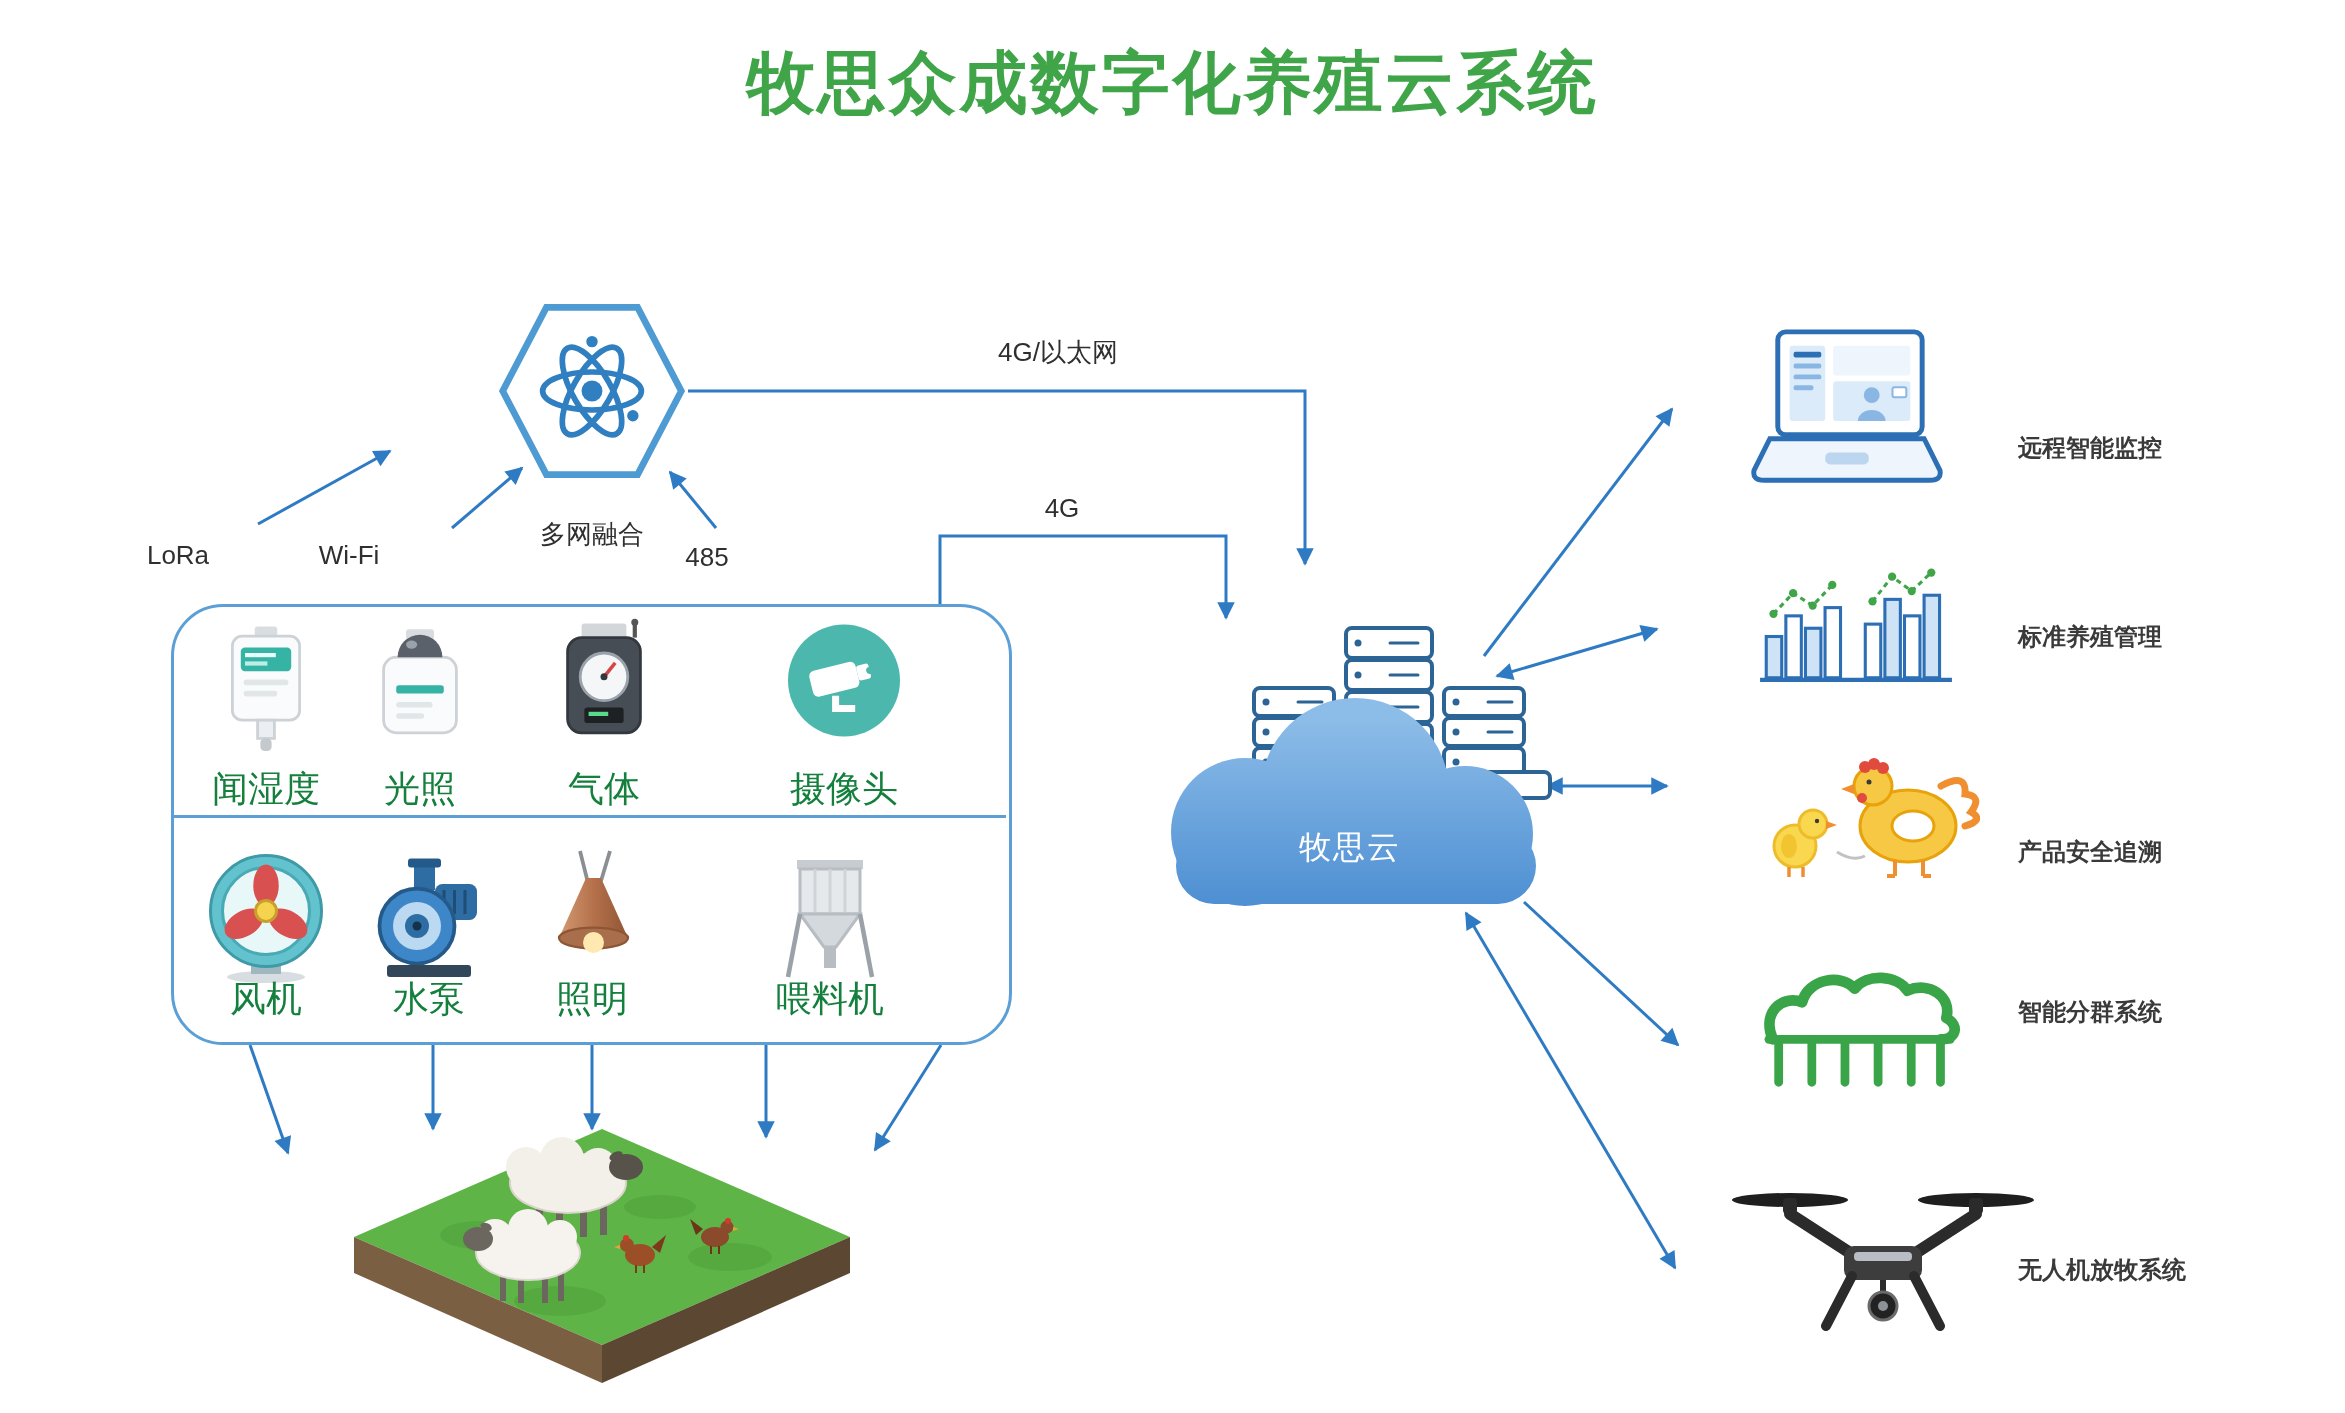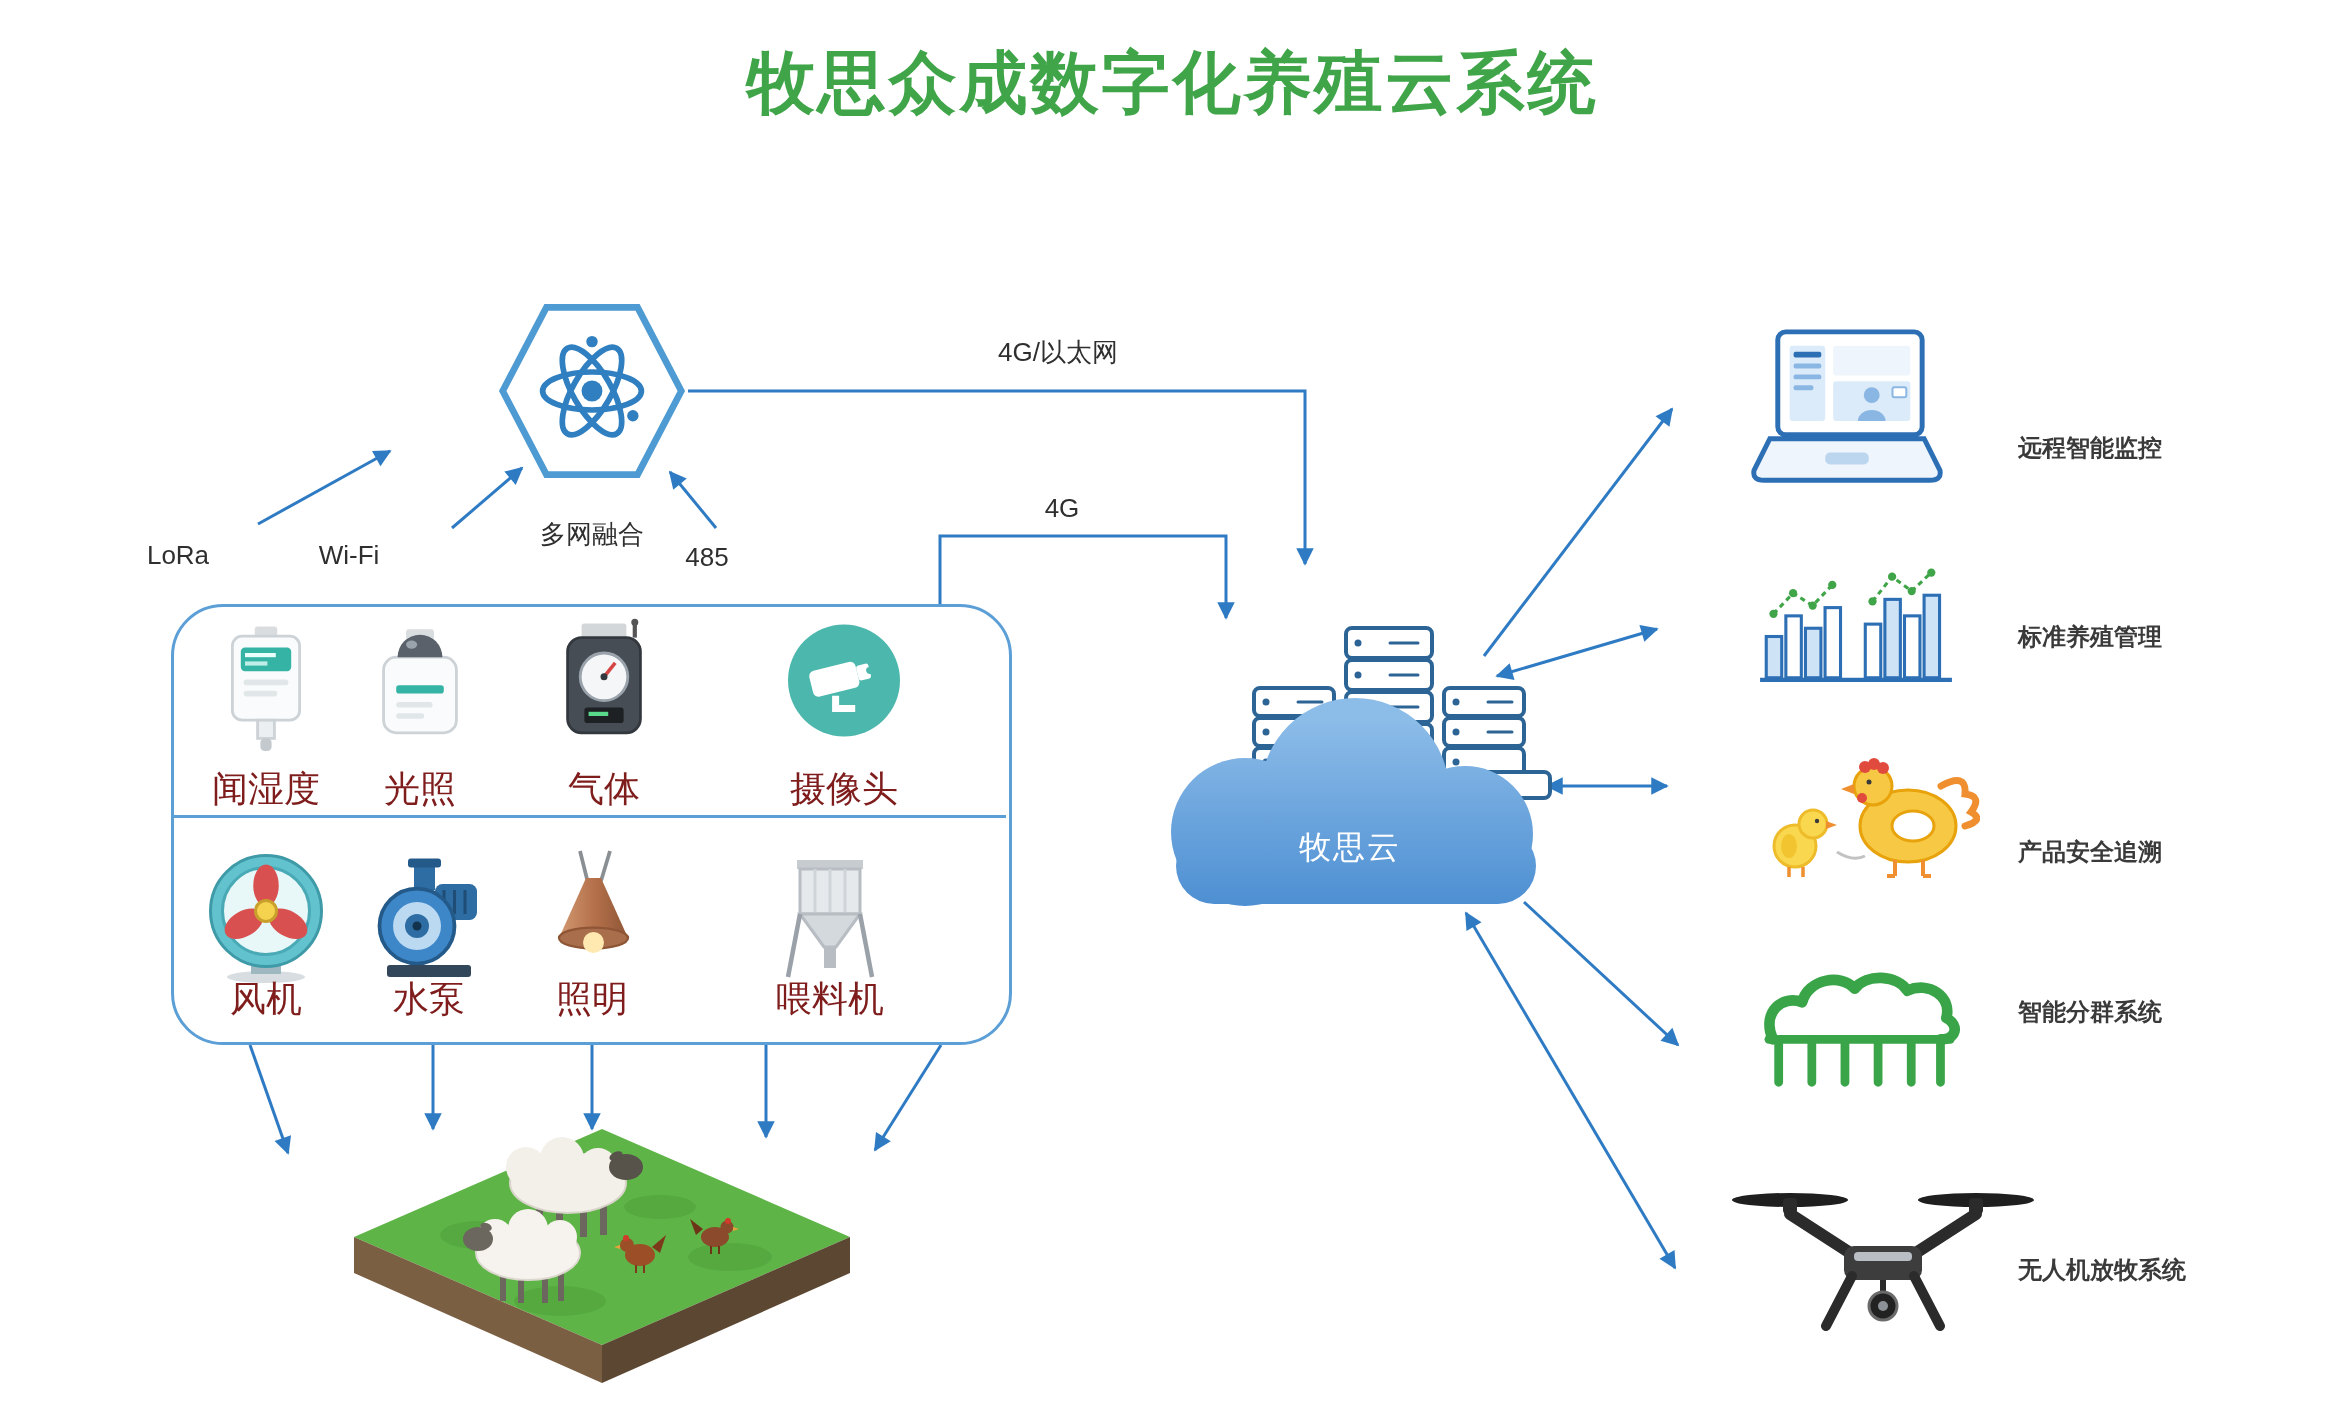--- a/index.html
+++ b/index.html
@@ -16,21 +16,21 @@
   .page-subtitle{
     position:absolute;left:0;right:0;top:110px;text-align:center;
     font-size:38px;color:#3fa548;letter-spacing:3px;z-index:3;
   }
   .clabel{
     position:absolute;transform:translate(-50%,-50%);white-space:nowrap;
     color:#2f2f2f;font-size:26px;font-weight:500;z-index:4;
   }
   .dev-label{
     position:absolute;transform:translate(-50%,-50%);white-space:nowrap;
-    color:#7f1d1d;font-size:36px;z-index:4;
+    color:#15803d;font-size:36px;z-index:4;
   }
   .feat-label{
     position:absolute;transform:translate(0,-50%);white-space:nowrap;
     color:#3a3a3a;font-size:24px;font-weight:700;z-index:4;
   }
   .gateway-box{
     position:absolute;left:171px;top:604px;width:835px;height:435px;
     border:3px solid #5b9fd6;border-radius:52px;z-index:2;background:transparent;
   }
   .gateway-divider{

